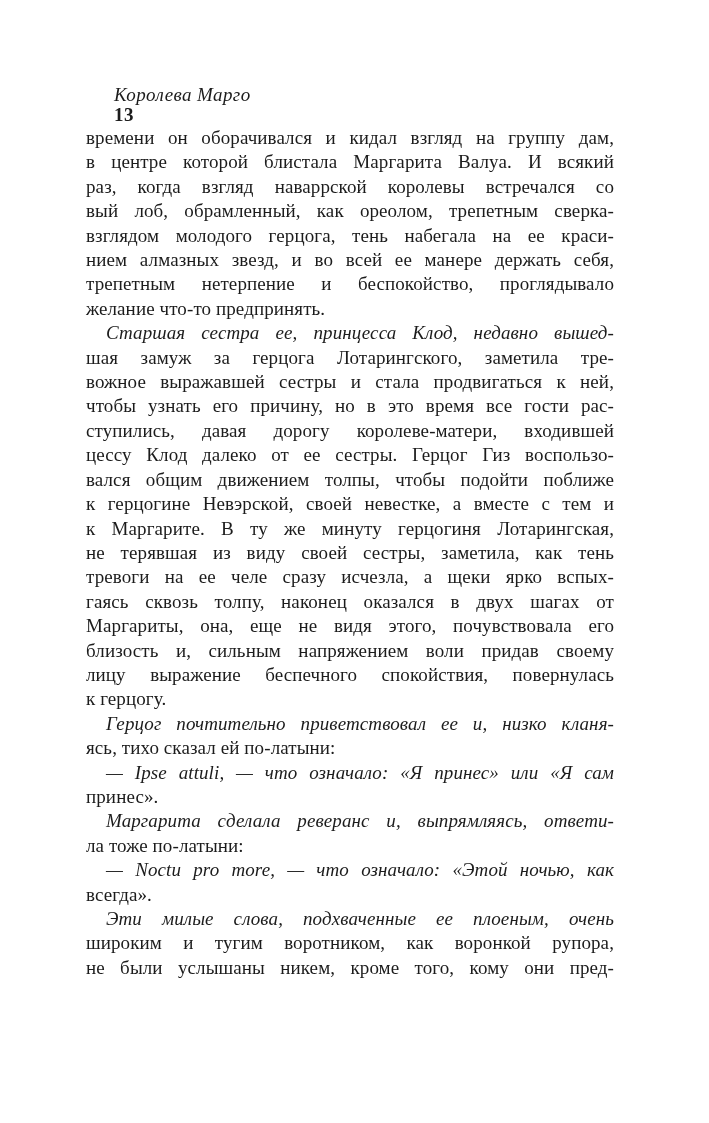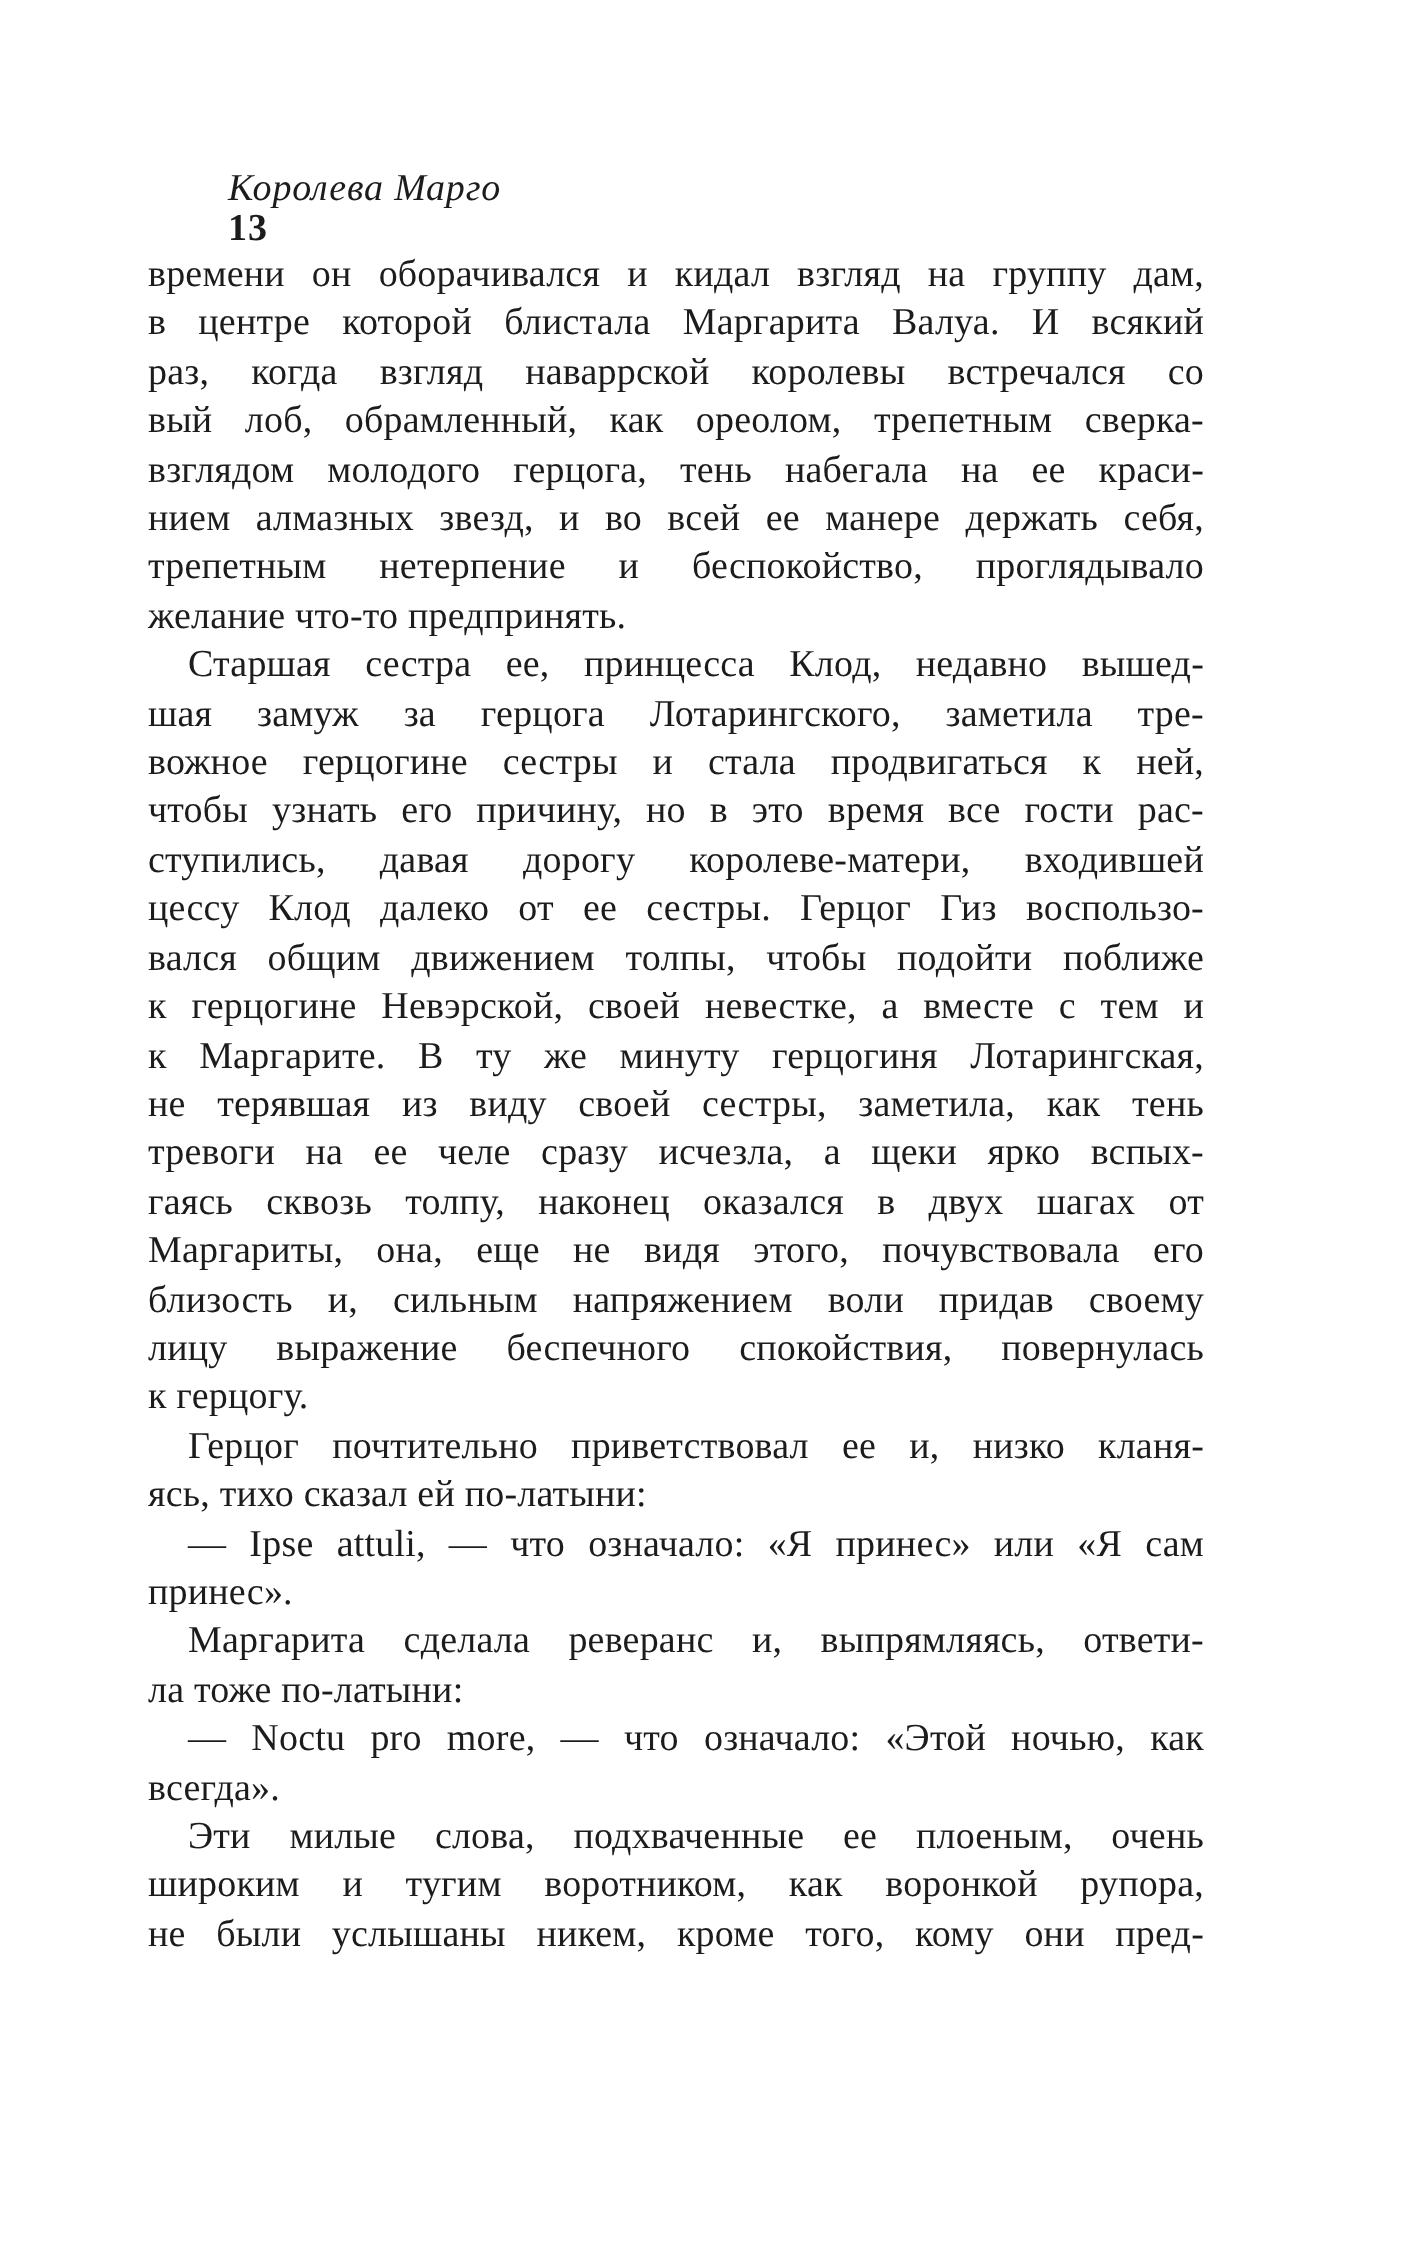--- a/index.html
+++ b/index.html
@@ -34,41 +34,42 @@
     letter-spacing: 0.4px;
   }
   .page-number {
     font-weight: bold;
     margin-left: 37px;
     letter-spacing: 0.5px;
   }
   .page-body {
     position: absolute;
     top: 126px;
-    left: 74px;
+    left: 86px;
     width: 528px;
     font-size: 19px;
     letter-spacing: 0.1px;
   }
   .text-line {
     height: 24.42px;
     line-height: 24.42px;
     text-align: justify;
     text-align-last: left;
     white-space: normal;
   }
   .text-line.justified {
     text-align-last: justify;
   }
   .text-line.indented {
     padding-left: 20px;
   }
   .text-line.indented.justified {
     
     width: 508px;
+    font-style: italic;
   }
 </style>
 </head>
 <body>
 
 <div class="page">
 
   <div class="running-header">
     <span class="running-title">Королева Марго</span>
     <span class="page-number">13</span>
@@ -78,21 +79,21 @@
       <div class="text-line justified">времени он оборачивался и кидал взгляд на группу дам,</div>
       <div class="text-line justified">в центре которой блистала Маргарита Валуа. И всякий</div>
       <div class="text-line justified">раз, когда взгляд наваррской королевы встречался со</div>
       <div class="text-line justified">вый лоб, обрамленный, как ореолом, трепетным сверка-</div>
       <div class="text-line justified">взглядом молодого герцога, тень набегала на ее краси-</div>
       <div class="text-line justified">нием алмазных звезд, и во всей ее манере держать себя,</div>
       <div class="text-line justified">трепетным нетерпение и беспокойство, проглядывало</div>
       <div class="text-line">желание что-то предпринять.</div>
       <div class="text-line justified indented">Старшая сестра ее, принцесса Клод, недавно вышед-</div>
       <div class="text-line justified">шая замуж за герцога Лотарингского, заметила тре-</div>
-      <div class="text-line justified">вожное герцогине сестры и стала продвигаться к ней,</div>
+      <div class="text-line justified">вожное выражавшей сестры и стала продвигаться к ней,</div>
       <div class="text-line justified">чтобы узнать его причину, но в это время все гости рас-</div>
       <div class="text-line justified">ступились, давая дорогу королеве-матери, входившей</div>
       <div class="text-line justified">цессу Клод далеко от ее сестры. Герцог Гиз воспользо-</div>
       <div class="text-line justified">вался общим движением толпы, чтобы подойти поближе</div>
       <div class="text-line justified">к герцогине Невэрской, своей невестке, а вместе с тем и</div>
       <div class="text-line justified">к Маргарите. В ту же минуту герцогиня Лотарингская,</div>
       <div class="text-line justified">не терявшая из виду своей сестры, заметила, как тень</div>
       <div class="text-line justified">тревоги на ее челе сразу исчезла, а щеки ярко вспых-</div>
       <div class="text-line justified">гаясь сквозь толпу, наконец оказался в двух шагах от</div>
       <div class="text-line justified">Маргариты, она, еще не видя этого, почувствовала его</div>

